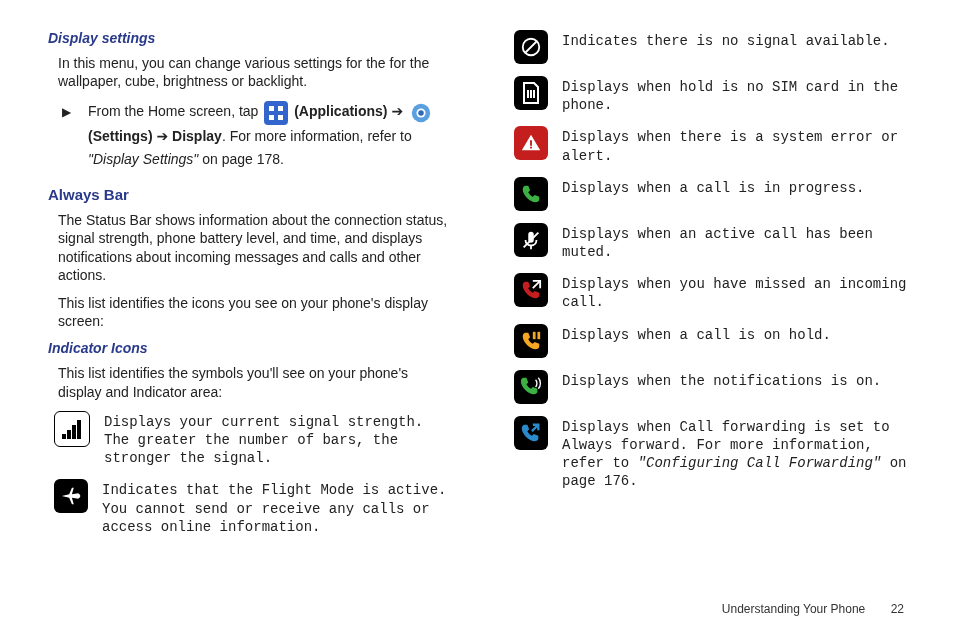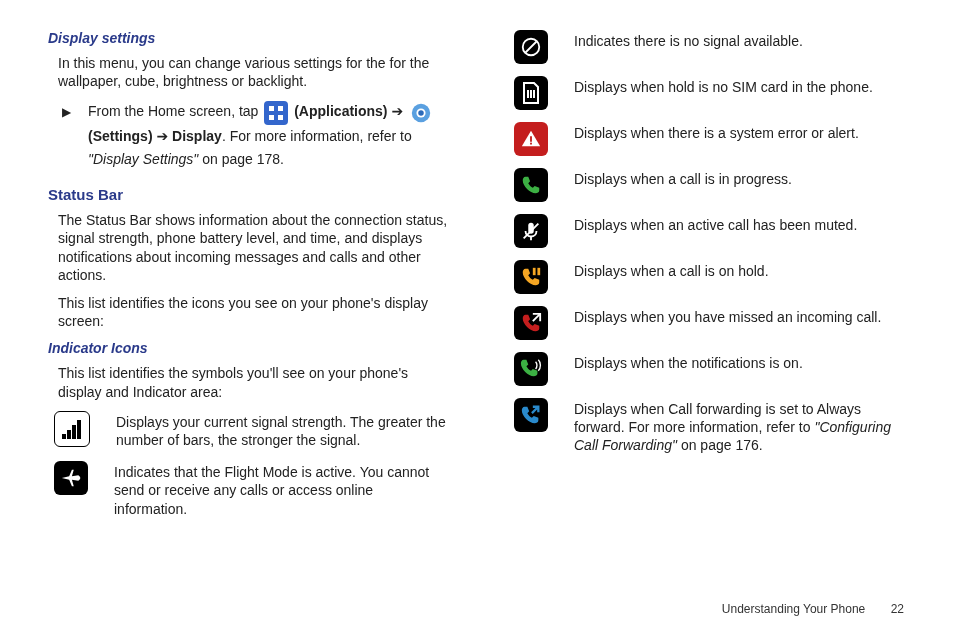--- a/index.html
+++ b/index.html
@@ -50,21 +50,22 @@
     left: 14px;
     top: 2px;
     font-size: 12px;
   }
   .arrow { font-family: Arial; }
   .ref-italic { font-style: italic; }
   .icon-row {
     display: flex;
     align-items: flex-start;
     margin-bottom: 12px;
-    gap: 26px;
+    gap: 14px;
+    font-family: Liberation Mono, monospace;
   }
   .icon-row .text { flex: 1; line-height: 1.3; padding-top: 2px;}
   .icon-box {
     width: 34px;
     height: 34px;
     border-radius: 6px;
     background: #000;
     display: flex;
     align-items: center;
     justify-content: center;
@@ -130,21 +131,21 @@
             <circle cx="12" cy="12" r="5" fill="#fff"></circle>
             <circle cx="12" cy="12" r="3" fill="#2a6aba"></circle>
           </svg>
       </span>
       <b>(Settings)</b>
       <span class="arrow"> ➔ </span>
       <b>Display</b><span>. For more information, refer to </span>
       <span class="ref-italic">"Display Settings"</span><span> on page 178.</span>
     </div>
 
-    <div class="blue-bold-heading">Status Bar</div>
+    <div class="blue-bold-heading">Always Bar</div>
     <p class="indent">The Status Bar shows information about the connection status, signal strength, phone battery level, and time, and displays notifications about incoming messages and calls and other actions.</p>
     <p class="indent">This list identifies the icons you see on your phone's display screen:</p>
 
     <div class="blue-italic-heading">Indicator Icons</div>
     <p class="indent">This list identifies the symbols you'll see on your phone's display and Indicator area:</p>
 
     <div class="icon-row">
       <div class="icon-box" style="background:#fff;border:1px solid #000;">
         <svg width="22" height="22" viewBox="0 0 22 22">
             <rect x="1" y="16" width="4" height="5" fill="#000"></rect>
@@ -217,37 +218,37 @@
             <line x1="12" y1="18" x2="12" y2="22" stroke="#fff" stroke-width="2"></line>
             <line x1="4" y1="20" x2="20" y2="4" stroke="#fff" stroke-width="2"></line>
           </svg>
       </div>
       <div class="text">Displays when an active call has been muted.</div>
     </div>
 
     <div class="icon-row">
       <div class="icon-box">
         <svg width="22" height="22" viewBox="0 0 24 24">
+            <path d="M6 3 C4 3 3 5 3 7 C3 13 11 21 17 21 C19 21 21 20 21 18 L21 15 L16 13 L14 15 C12 14 10 12 9 10 L11 8 L9 3 Z" fill="#c41e1e"></path>
+            <path d="M14 2 L22 2 L22 10" fill="none" stroke="#fff" stroke-width="2"></path>
+            <path d="M22 2 L14 10" fill="none" stroke="#fff" stroke-width="2"></path>
+          </svg>
+      </div>
+      <div class="text">Displays when you have missed an incoming call.</div>
+    </div>
+
+    <div class="icon-row">
+      <div class="icon-box">
+        <svg width="22" height="22" viewBox="0 0 24 24">
             <path d="M6 3 C4 3 3 5 3 7 C3 13 11 21 17 21 C19 21 21 20 21 18 L21 15 L16 13 L14 15 C12 14 10 12 9 10 L11 8 L9 3 Z" fill="#f5a623"></path>
             <rect x="14" y="2" width="3" height="8" fill="#f5a623"></rect>
             <rect x="19" y="2" width="3" height="8" fill="#f5a623"></rect>
           </svg>
       </div>
       <div class="text">Displays when a call is on hold.</div>
-    </div>
-
-    <div class="icon-row">
-      <div class="icon-box">
-        <svg width="22" height="22" viewBox="0 0 24 24">
-            <path d="M6 3 C4 3 3 5 3 7 C3 13 11 21 17 21 C19 21 21 20 21 18 L21 15 L16 13 L14 15 C12 14 10 12 9 10 L11 8 L9 3 Z" fill="#c41e1e"></path>
-            <path d="M14 2 L22 2 L22 10" fill="none" stroke="#fff" stroke-width="2"></path>
-            <path d="M22 2 L14 10" fill="none" stroke="#fff" stroke-width="2"></path>
-          </svg>
-      </div>
-      <div class="text">Displays when you have missed an incoming call.</div>
     </div>
 
     <div class="icon-row">
       <div class="icon-box">
         <svg width="24" height="22" viewBox="0 0 26 24">
             <path d="M5 2 C3 2 2 4 2 6 C2 12 10 20 16 20 C18 20 20 19 20 17 L20 14 L15 12 L13 14 C11 13 9 11 8 9 L10 7 L8 2 Z" fill="#3cb043"></path>
             <path d="M18 4 C20 6 20 10 18 12" fill="none" stroke="#fff" stroke-width="1.5"></path>
             <path d="M21 2 C24 5 24 11 21 14" fill="none" stroke="#fff" stroke-width="1.5"></path>
           </svg>
       </div>

